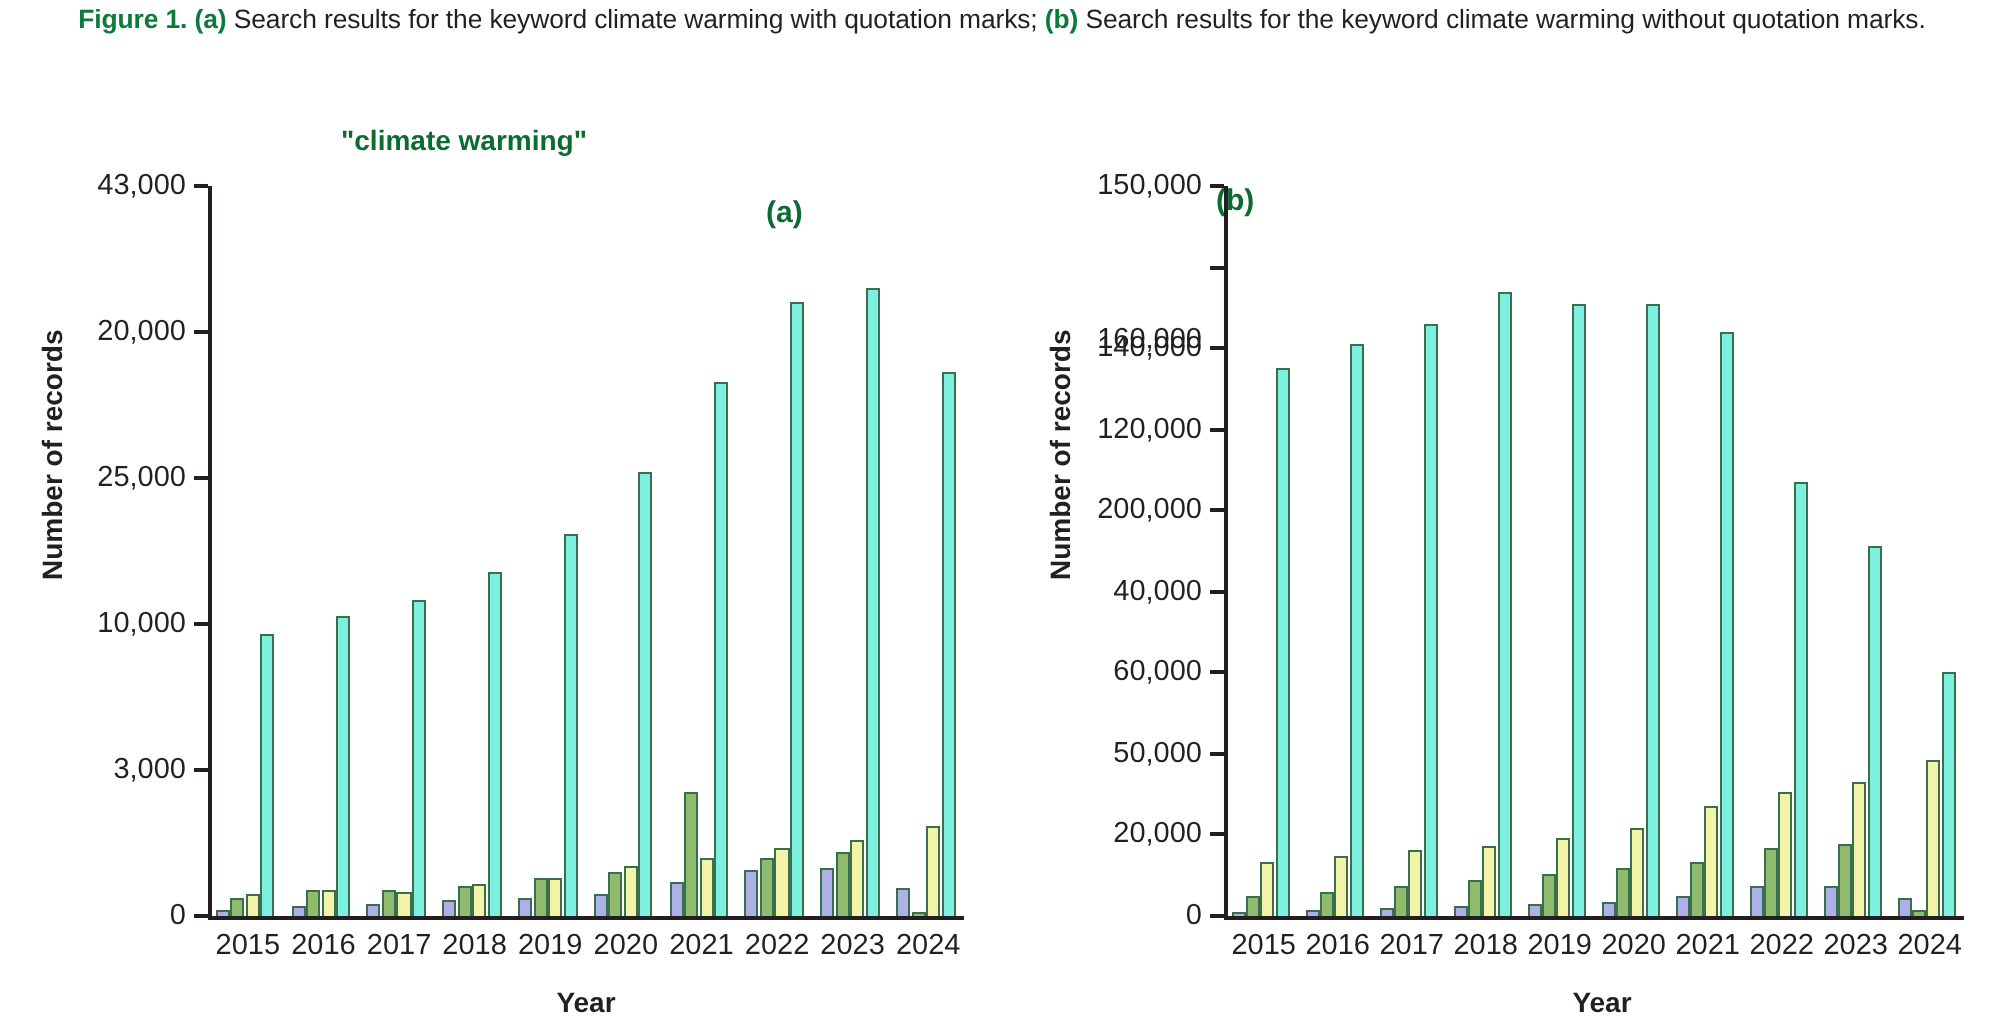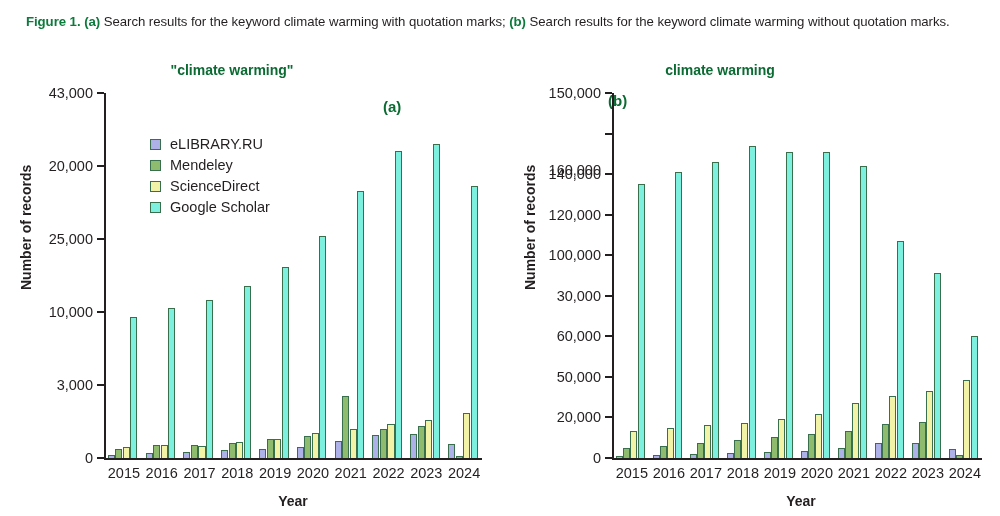--- a/index.html
+++ b/index.html
@@ -12,26 +12,27 @@
   }
   #page {
     position: relative;
     width: 1000px; height: 516px;
     background: #ffffff;
   }
 
   
   #caption {
     position: absolute;
-    left: 26px; top: 12px;
+    left: 26px; top: 0;
     width: 950px;
     font-size: 13.2px;
     line-height: 19px;
     color: #231f20;
     letter-spacing: -0.05px;
+    text-align: center;
   }
   #caption .figlabel { color: #0b7a3b; font-weight: bold; }
   #caption .sublabel { color: #0b7a3b; font-weight: bold; }
 
   
   .panel {
     position: absolute;
     top: 56px;
     width: 500px;
     height: 460px;
@@ -261,60 +262,41 @@
           <div class="xtick-label">2023</div>
         </div>
         <div class="group" style="left: 343.98px; width: 30.24px;">
           <div class="bar" title="eLIBRARY.RU 2024: 950" style="left: 0px; width: 7.06px; height: 13.87px; background: rgb(174, 177, 232);"></div>
           <div class="bar" title="Mendeley 2024: 160" style="left: 7.56px; width: 7.06px; height: 2.336px; background: rgb(143, 187, 110);"></div>
           <div class="bar" title="ScienceDirect 2024: 3,100" style="left: 15.12px; width: 7.06px; height: 45.26px; background: rgb(242, 243, 167);"></div>
           <div class="bar" title="Google Scholar 2024: 18,600" style="left: 22.68px; width: 7.06px; height: 271.56px; background: rgb(126, 240, 224);"></div>
           <div class="xtick-label">2024</div>
         </div>
       </div>
-    <div class="legend" id="legend-a">
-        <div class="legend-row">
-          <span class="legend-swatch" style="background: rgb(174, 177, 232);"></span>
-          <span class="legend-text">eLIBRARY.RU</span>
-        </div>
-        <div class="legend-row">
-          <span class="legend-swatch" style="background: rgb(143, 187, 110);"></span>
-          <span class="legend-text">Mendeley</span>
-        </div>
-        <div class="legend-row">
-          <span class="legend-swatch" style="background: rgb(242, 243, 167);"></span>
-          <span class="legend-text">ScienceDirect</span>
-        </div>
-        <div class="legend-row">
-          <span class="legend-swatch" style="background: rgb(126, 240, 224);"></span>
-          <span class="legend-text">Google Scholar</span>
-        </div>
-      </div>
     <div class="xlabel" id="xlabel-a">Year</div>
   </div>
   <div class="ylabel" id="ylabel-a">Number of records</div>
 
   <div class="panel" id="panel-b">
-    <div class="panel-title">climate warming</div>
     <div class="panel-tag" id="tag-b">(b)</div>
     <div class="plot" id="plot-b">
       <div class="axis-line-y"></div>
       <div class="axis-line-x"></div>
     <div class="tick" style="top: 364px;"></div>
         <div class="ticklabel" style="top: 365px;">0</div>
         <div class="tick" style="top: 323.444px;"></div>
         <div class="ticklabel" style="top: 324.444px;">20,000</div>
         <div class="tick" style="top: 282.889px;"></div>
         <div class="ticklabel" style="top: 283.889px;">50,000</div>
         <div class="tick" style="top: 242.333px;"></div>
         <div class="ticklabel" style="top: 243.333px;">60,000</div>
         <div class="tick" style="top: 201.778px;"></div>
-        <div class="ticklabel" style="top: 202.778px;">30,000</div>
+        <div class="ticklabel" style="top: 202.778px;">40,000</div>
         <div class="tick" style="top: 161.222px;"></div>
-        <div class="ticklabel" style="top: 162.222px;">100,000</div>
+        <div class="ticklabel" style="top: 162.222px;">200,000</div>
         <div class="tick" style="top: 120.667px;"></div>
         <div class="ticklabel" style="top: 121.667px;">120,000</div>
         <div class="tick" style="top: 80.1111px;"></div>
         <div class="ticklabel" style="top: 81.1111px;">140,000</div>
         <div class="tick" style="top: 39.5556px;"></div>
         <div class="ticklabel" style="top: 40.5556px; margin-top: 36px;">160,000</div>
         <div class="tick" style="top: -1px;"></div>
         <div class="ticklabel" style="top: 0px;">150,000</div>
         <div class="group" style="left: 3.7px; width: 29.6px;">
           <div class="bar" title="eLIBRARY.RU 2015: 1,000" style="left: 0px; width: 6.9px; height: 2.02778px; background: rgb(174, 177, 232);"></div>

